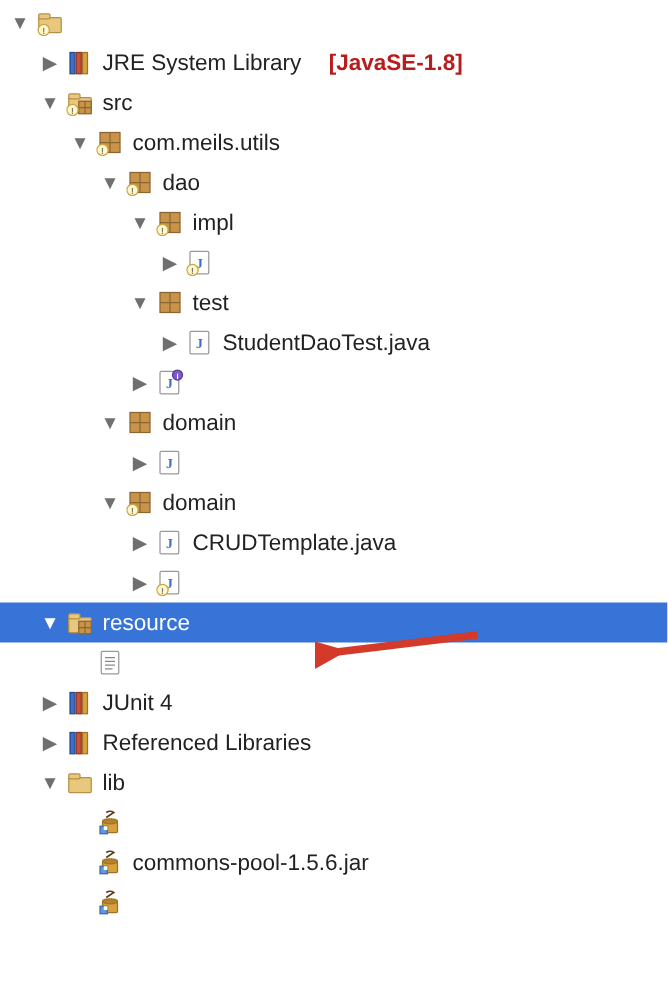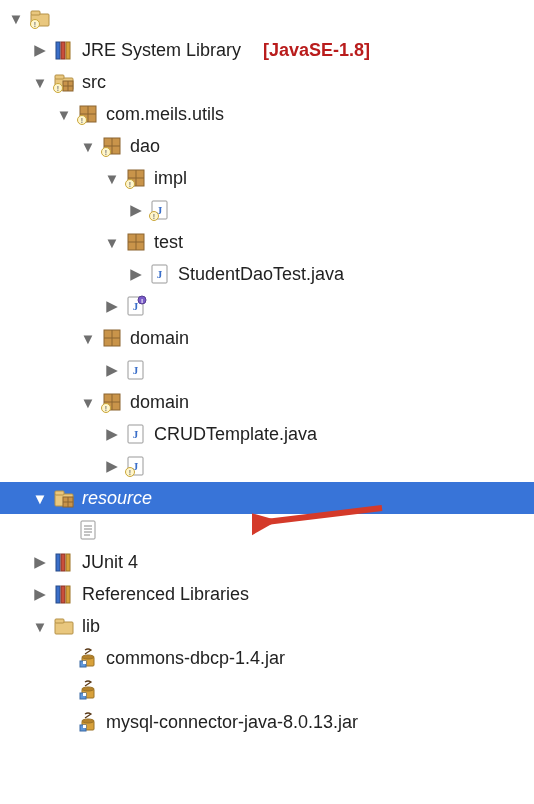--- a/index.html
+++ b/index.html
@@ -25,21 +25,20 @@
       height: 32px;
       white-space: nowrap;
       user-select: none;
     }
     .row.selected {
       background: #3874d8;
       color: #fff;
     }
     .row.selected .label {
       color: #fff;
-      font-style: italic;
     }
     .indent-0 { padding-left: 6px; }
     .indent-1 { padding-left: 30px; }
     .indent-2 { padding-left: 54px; }
     .indent-3 { padding-left: 78px; }
     .indent-4 { padding-left: 102px; }
     .indent-5 { padding-left: 126px; }
     .twisty {
       width: 20px;
       height: 20px;
@@ -371,40 +370,39 @@
     <span class="label">lib</span>
   </div>
 
   <div class="row indent-2">
     <span class="twisty blank">▶</span>
     <span class="icon">
         <svg class="icn">
           <use href="#ic-jar"></use>
         </svg>
       </span>
-    <span class="label">commons-dbcp-1.4.jar</span>
   </div>
 
   <div class="row indent-2">
     <span class="twisty blank">▶</span>
     <span class="icon">
         <svg class="icn">
           <use href="#ic-jar"></use>
         </svg>
       </span>
+    <span class="label">commons-pool-1.5.6.jar</span>
   </div>
 
   <div class="row indent-2">
     <span class="twisty blank">▶</span>
     <span class="icon">
         <svg class="icn">
           <use href="#ic-jar"></use>
         </svg>
       </span>
-    <span class="label">mysql-connector-java-8.0.13.jar</span>
   </div>
 
 
 </div>
 
 <svg class="annotation-arrow" width="140" height="40">
   <defs>
     <marker id="arrowhead" markerWidth="12" markerHeight="10" refX="2" refY="5" orient="auto">
       <polygon points="12 0, 0 5, 12 10" fill="#d43a2a"></polygon>
     </marker>

